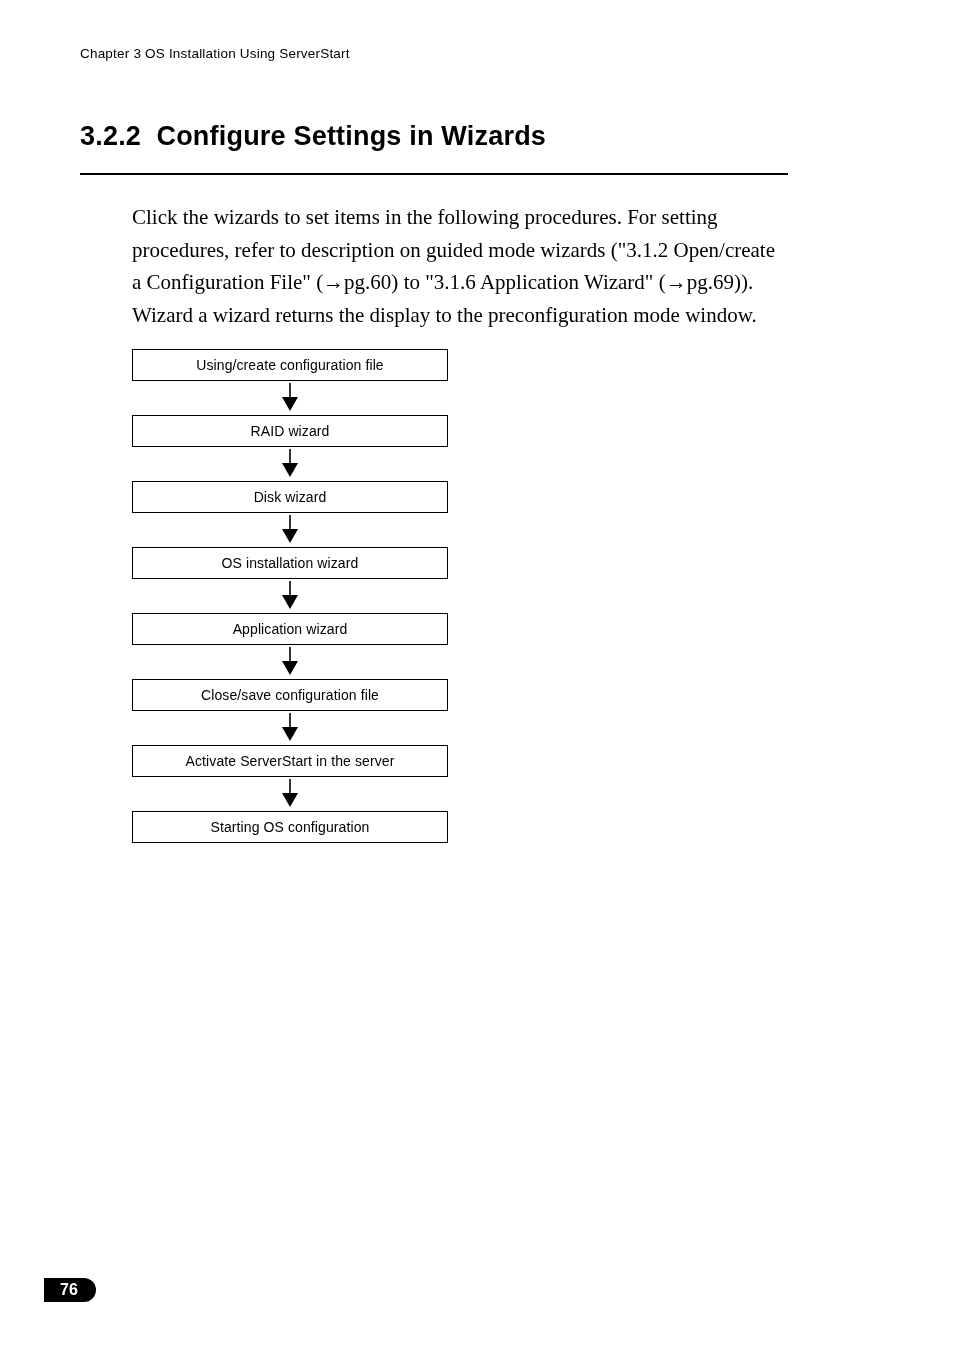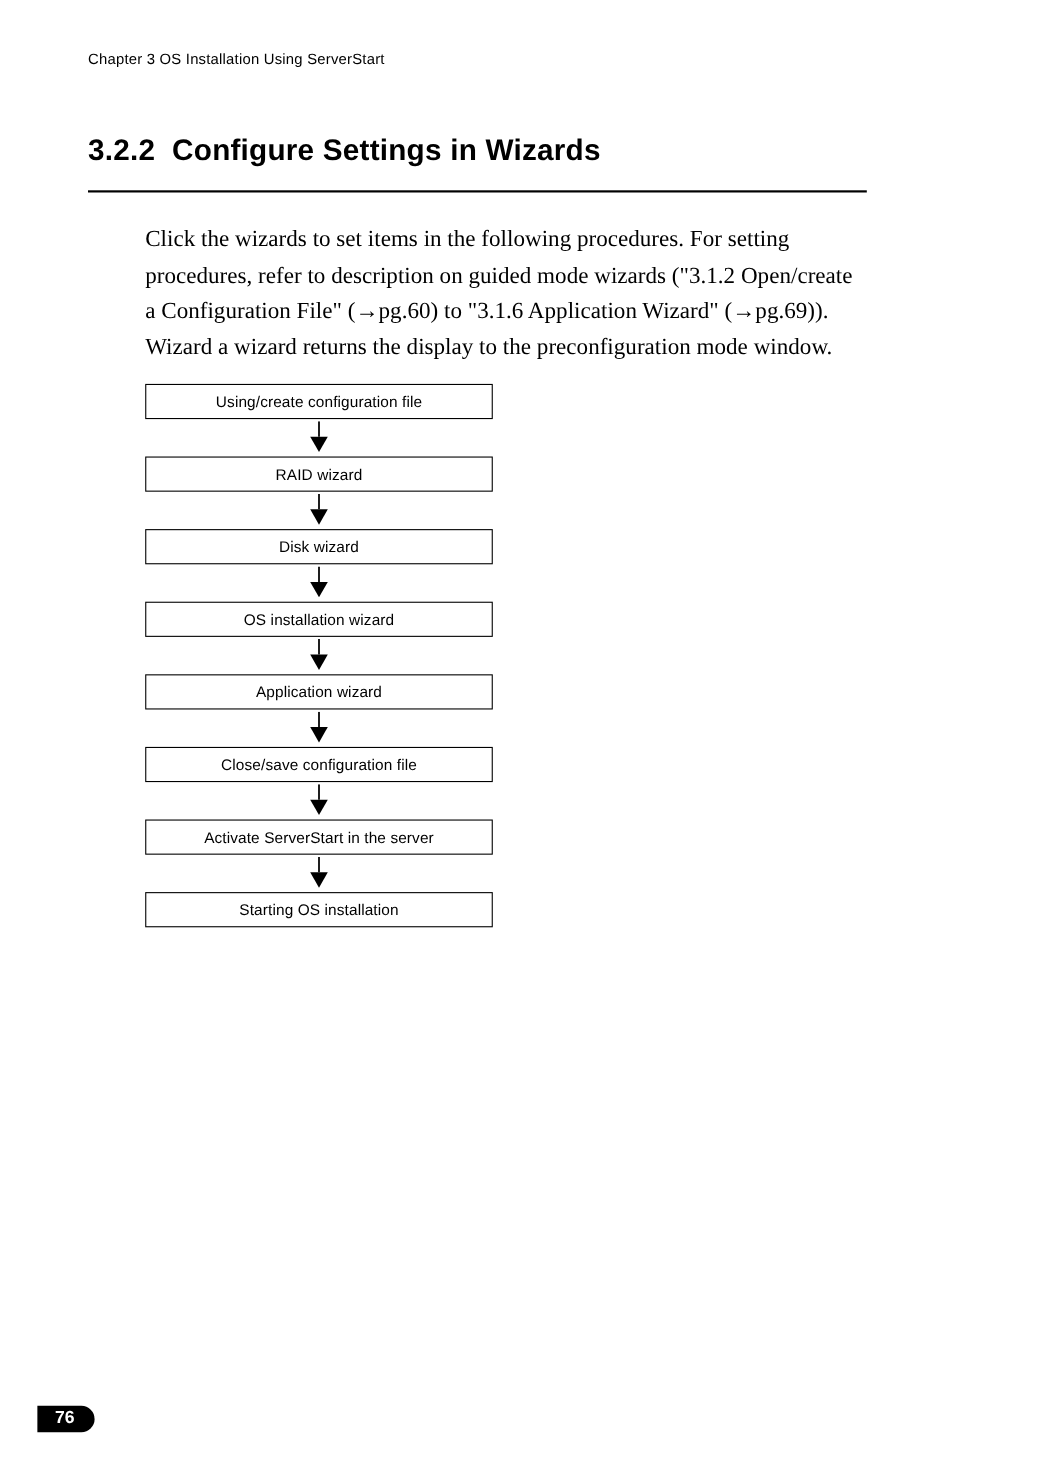--- a/index.html
+++ b/index.html
@@ -9,21 +9,21 @@
   .section-title { font-family: Arial, Helvetica, sans-serif; font-weight: bold; font-size: 27px; margin-top: 60px; margin-bottom: 21px; letter-spacing: 0.2px; }
   .title-rule { border: none; border-top: 2px solid #000; width: 100%; margin-bottom: 26px; }
   .body-block { padding-left: 52px; }
   .body-text { font-size: 21px; line-height: 1.55; }
   .link-text { }
   .flowchart { margin-top: 18px; width: 316px; }
   .flow-box { border: 1.5px solid #000; height: 32px; display: flex; align-items: center; justify-content: center; font-family: Arial, Helvetica, sans-serif; font-size: 14px; letter-spacing: 0.1px; }
   .arrow-wrap { height: 34px; display: flex; align-items: center; justify-content: center; }
   .arrow-wrap svg { display: block; }
   .page-footer { position: absolute; left: 0; bottom: 46px; width: 100%; height: 24px; }
-  .footer-pill { position: absolute; left: 34px; bottom: 0; height: 24px; background: #000; color: #fff; font-family: Arial, Helvetica, sans-serif; font-weight: bold; font-size: 16px; padding: 0 18px 0 16px; display: flex; align-items: center; border-top-right-radius: 12px; border-bottom-right-radius: 12px; }
+  .footer-pill { position: absolute; left: 44px; bottom: 0; height: 24px; background: #000; color: #fff; font-family: Arial, Helvetica, sans-serif; font-weight: bold; font-size: 16px; padding: 0 18px 0 16px; display: flex; align-items: center; border-top-right-radius: 12px; border-bottom-right-radius: 12px; }
   .footer-rule { position: absolute; left: 46px; right: 46px; bottom: 11px; height: 3px; background: #000; z-index: -1; }
 </style>
 </head>
 <body>
 
 <div class="page">
 
   <div class="header-text">Chapter 3  OS Installation Using ServerStart</div>
 
   <div class="section-title">
@@ -88,21 +88,21 @@
       </div>
 
       <div class="flow-box">Activate ServerStart in the server</div>
       <div class="arrow-wrap">
         <svg width="20" height="30" viewBox="0 0 20 30">
             <line x1="10" y1="0" x2="10" y2="14" stroke="#000" stroke-width="1.6"></line>
             <polygon points="10,28 2,14 18,14" fill="#000"></polygon>
           </svg>
       </div>
 
-      <div class="flow-box">Starting OS installation</div>
+      <div class="flow-box">Starting OS configuration</div>
 
     </div>
   </div>
 
   <div class="page-footer">
     <div class="footer-rule"></div>
     <div class="footer-pill">76</div>
   </div>
 
 </div>

